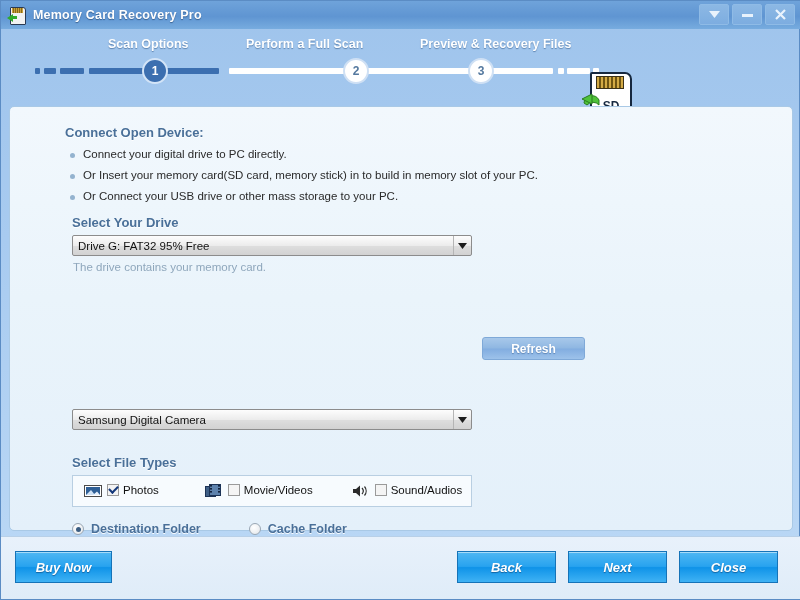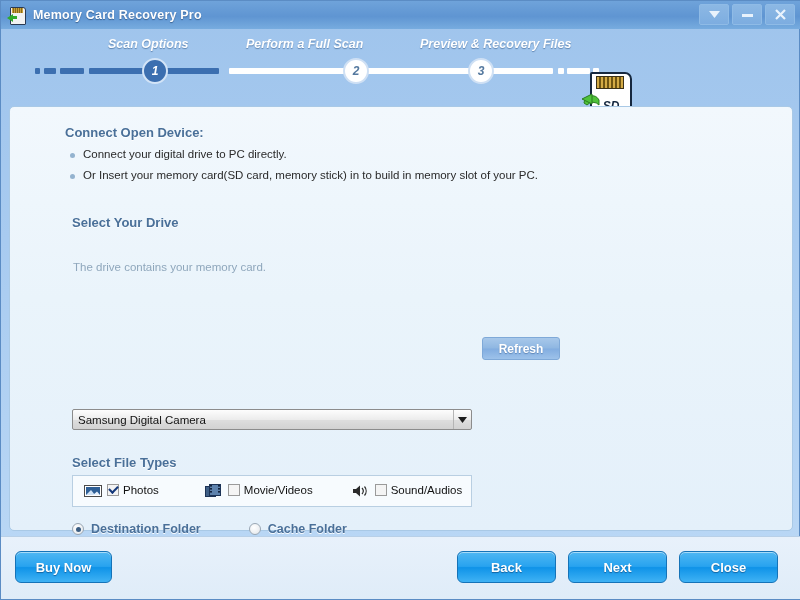--- a/index.html
+++ b/index.html
@@ -51,21 +51,21 @@
   }
   .win-btn{
     width:28px;height:19px;border:1px solid #8fbbe6;
     background:linear-gradient(180deg,#8cb8e4 0%,#7dade0 100%);
     border-radius:2px;display:flex;align-items:center;justify-content:center;
     color:#eaf3fd;font-size:11px;font-weight:bold;line-height:1;
   }
   .win-btn svg{display:block;}
 
   
-  .stepper{position:absolute;left:0;top:28px;width:684px;height:77px;font-style:italic;}
+  .stepper{position:absolute;left:0;top:28px;width:684px;height:77px;}
   .step-label{
     position:absolute;color:#ffffff;font-size:12.5px;font-weight:bold;
     text-shadow:0 1px 1px rgba(30,70,120,.5);white-space:nowrap;
   }
   .track{position:absolute;left:0;top:39px;width:800px;height:6px;}
   .seg{position:absolute;height:6px;border-radius:1px;}
   .seg.done{background:#3c6fb0;}
   .seg.todo{background:#ffffff;}
   .dash{position:absolute;height:6px;background:#3c6fb0;border-radius:1px;}
   .dash.light{background:#ffffff;}
@@ -141,21 +141,21 @@
   #drive-hint{position:absolute;left:63px;top:154px;}
 
   .btn-blue{
     position:absolute;box-sizing:border-box;
     background:linear-gradient(180deg,#a8c8ea 0%,#8fb7e2 48%,#82ade0 52%,#9dc2ea 100%);
     border:1px solid #7fa9d8;border-radius:3px;
     color:#ffffff;font-size:12px;font-weight:bold;
     text-shadow:0 1px 1px rgba(60,100,150,.6);
     display:flex;align-items:center;justify-content:center;
   }
-  #refresh-button{left:472px;top:230px;width:78px;height:23px;}
+  #refresh-button{left:472px;top:230px;width:103px;height:23px;}
   #browse-button{left:472px;top:439px;width:99px;height:23px;}
   #open-button{left:578px;top:439px;width:105px;height:23px;}
 
   #brand-title{position:absolute;left:62px;top:283px;}
   #filetypes-title{position:absolute;left:62px;top:348px;}
 
   .filetypes-box{
     position:absolute;left:62px;top:368px;width:400px;height:32px;
     background:#f7fbfe;border:1px solid #b9cfe2;box-sizing:border-box;
     display:flex;align-items:center;
@@ -193,25 +193,26 @@
 
   
   .footer{
     position:absolute;left:0;bottom:0;width:800px;height:62px;
     background:linear-gradient(180deg,#e8f1fb 0%,#dfecf8 100%);
     border-top:1px solid #b8d0e8;
   }
   .btn-action{
     position:absolute;height:32px;box-sizing:border-box;
     background:linear-gradient(180deg,#4fb7f3 0%,#28a3ef 48%,#0f93e8 52%,#3fb2f4 100%);
-    border:1px solid #1573b8;border-radius:6px;
+    border:1px solid #1573b8;border-radius:0;
     color:#ffffff;font-size:13px;font-weight:bold;
     text-shadow:0 1px 1px rgba(10,60,110,.6);
     display:flex;align-items:center;justify-content:center;
     box-shadow:inset 0 1px 0 rgba(255,255,255,.5);
+    font-style:italic;
   }
   #buy-now-button{left:14px;top:14px;width:97px;}
   #back-button{left:456px;top:14px;width:99px;}
   #next-button{left:567px;top:14px;width:99px;}
   #close-button{left:678px;top:14px;width:99px;}
 </style>
 </head>
 <body>
 
 <div class="app">
@@ -288,23 +289,35 @@
 
     <div class="bullets">
       <div class="bullet-row">
         <div class="bullet-dot"></div>
         <div class="bullet-txt">Connect your digital drive to PC directly.</div>
       </div>
       <div class="bullet-row">
         <div class="bullet-dot"></div>
         <div class="bullet-txt">Or Insert your memory card(SD card, memory stick) in to build in memory slot of your PC.</div>
       </div>
+      <div class="bullet-row">
+        <div class="bullet-dot"></div>
+        <div class="bullet-txt">Or Connect your USB drive or other mass storage to your PC.</div>
+      </div>
     </div>
 
     <div class="section-head" id="drive-title">Select Your Drive</div>
+    <div class="combo" id="drive-combo">
+      <div class="val">Drive G: FAT32 95% Free</div>
+      <div class="arrow">
+        <svg width="9" height="6" viewBox="0 0 9 6">
+            <polygon points="0,0 9,0 4.5,6" fill="#1c1c1c"></polygon>
+          </svg>
+      </div>
+    </div>
     <div class="hint" id="drive-hint">The drive contains your memory card.</div>
     <div class="btn-blue" id="refresh-button">Refresh</div>
 
     <div class="combo" id="brand-combo">
       <div class="val">Samsung Digital Camera</div>
       <div class="arrow">
         <svg width="9" height="6" viewBox="0 0 9 6">
             <polygon points="0,0 9,0 4.5,6" fill="#1c1c1c"></polygon>
           </svg>
       </div>

